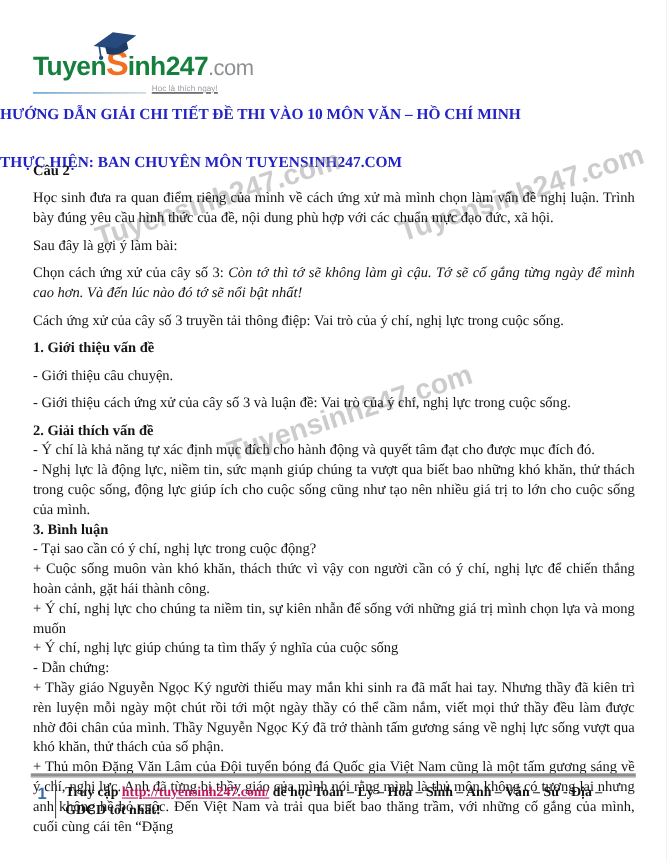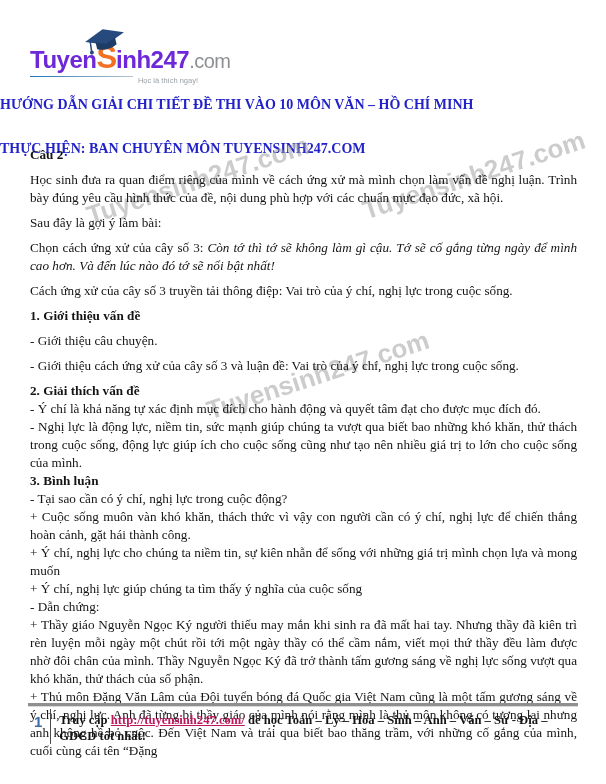--- a/index.html
+++ b/index.html
@@ -5,25 +5,25 @@
   html,body { margin:0; padding:0; background:#e8e8e8; }
   .page {
     position:relative; width:606px; height:784px; margin:0 auto;
     background:#ffffff; overflow:hidden;
     font-family:"Liberation Serif", serif; color:#141414;
   }
 
   
   .logo { position:absolute; left:30px; top:40px; width:168px; }
   .logo-text { display:flex; align-items:baseline; font-family:"Liberation Sans", sans-serif; font-weight:bold; white-space:nowrap; }
-  .lt-blue   { color:#6d28d9; font-size:24px; letter-spacing:-0.5px; }
+  .lt-blue   { color:#15803d; font-size:24px; letter-spacing:-0.5px; }
   .lt-orange { color:#f36f21; font-size:31px; letter-spacing:-1px; }
   .lt-gray   { color:#8d9093; font-size:20px; font-weight:normal; letter-spacing:-0.5px; }
   .cap { position:absolute; left:53px; top:-13px; }
-  .logo-tagline-row { display:flex; align-items:flex-start; margin-top:0px; }
+  .logo-tagline-row { display:flex; align-items:flex-end; margin-top:0px;text-decoration:underline; }
   .tag-rule { flex:1; height:1px; background:linear-gradient(to right,#1b75bc,#b9c4cc); margin-right:5px; }
   .tagline { font-family:"Liberation Sans", sans-serif; font-size:7.5px; color:#9aa0a5; }
 
   
   .titles { position:absolute; top:97px; left:0; width:548px; text-align:left; }
   .title-line { font-weight:bold; color:#2222c8; font-size:14px; line-height:16px; }
   .title-line + .title-line { margin-top:28px; }
 
   
   .wm {

